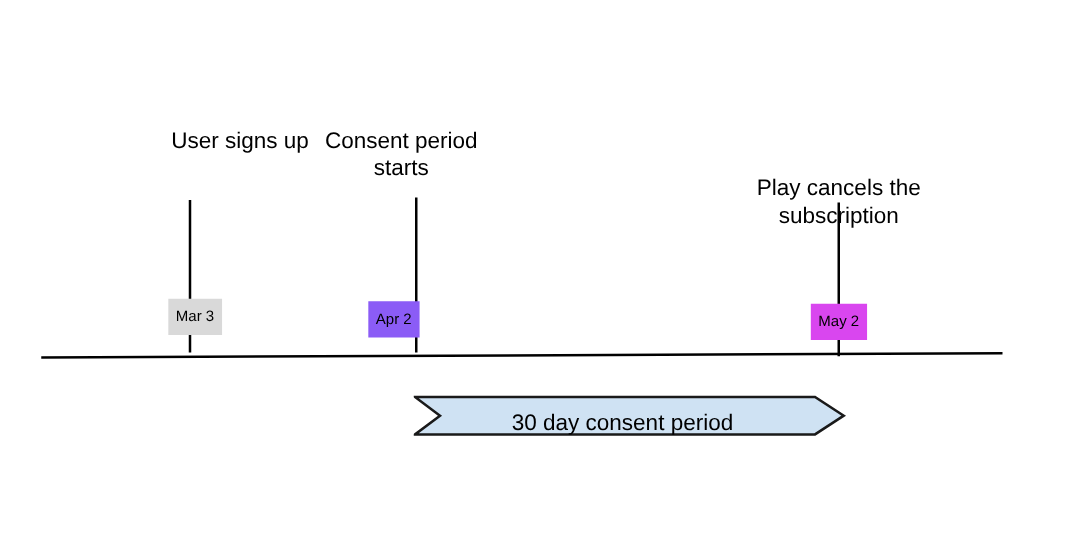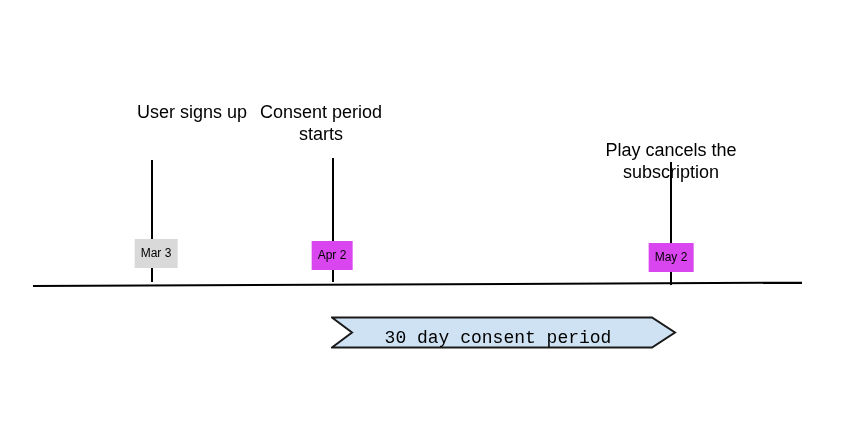--- a/index.html
+++ b/index.html
@@ -53,40 +53,39 @@
   .banner-text {
     position: absolute;
     left: 352px;
     top: 316px;
     width: 292px;
     height: 44px;
     display: flex;
     align-items: center;
     justify-content: center;
     font-size: 18px;
-    font-family: Liberation Mono, monospace;
   }
 </style>
 </head>
 <body>
 
 <div class="stage" style="background-color: rgb(255, 255, 255);">
 
   <div class="top-label" style="left:152px; top:101px;margin-left:40px;">User signs up</div>
   <div class="top-label" style="left:321px; top:101px;">Consent period
 starts</div>
   <div class="top-label" style="left:671px; top:103px;margin-top:36px;">Play cancels the
 subscription</div>
 
   <div class="vline" style="left: 151px; top: 160px; height: 122px; background-color: rgb(0, 0, 0);"></div>
   <div class="vline" style="left: 332px; top: 158px; height: 124px; background-color: rgb(0, 0, 0);"></div>
   <div class="vline" style="left: 670px; top: 162px; height: 123px; background-color: rgb(0, 0, 0);"></div>
 
   <div class="date-label" style="left: 156px; top: 239px; background-color: rgb(217, 217, 217);">Mar 3</div>
-  <div class="date-label" style="left: 332px; top: 241px; background-color: #d946ef; text-align: center;">Apr 2</div>
+  <div class="date-label" style="left: 315px; top: 241px; background-color: #8b5cf6; text-align: center;">Apr 2</div>
   <div class="date-label" style="left: 671px; top: 243px; background-color: #d946ef;">May 2</div>
 
   <div class="timeline" style="background-color: rgb(0, 0, 0);"></div>
 
   <svg class="banner" width="346" height="33" viewBox="0 0 346 33" aria-hidden="true">
     <polygon points="1,1.5 321,1.5 344,16.5 321,31.5 1,31.5 21,16.5" fill="#cfe2f3"></polygon>
   </svg>
   <div class="banner-text">30 day consent period</div>
 
 </div>

